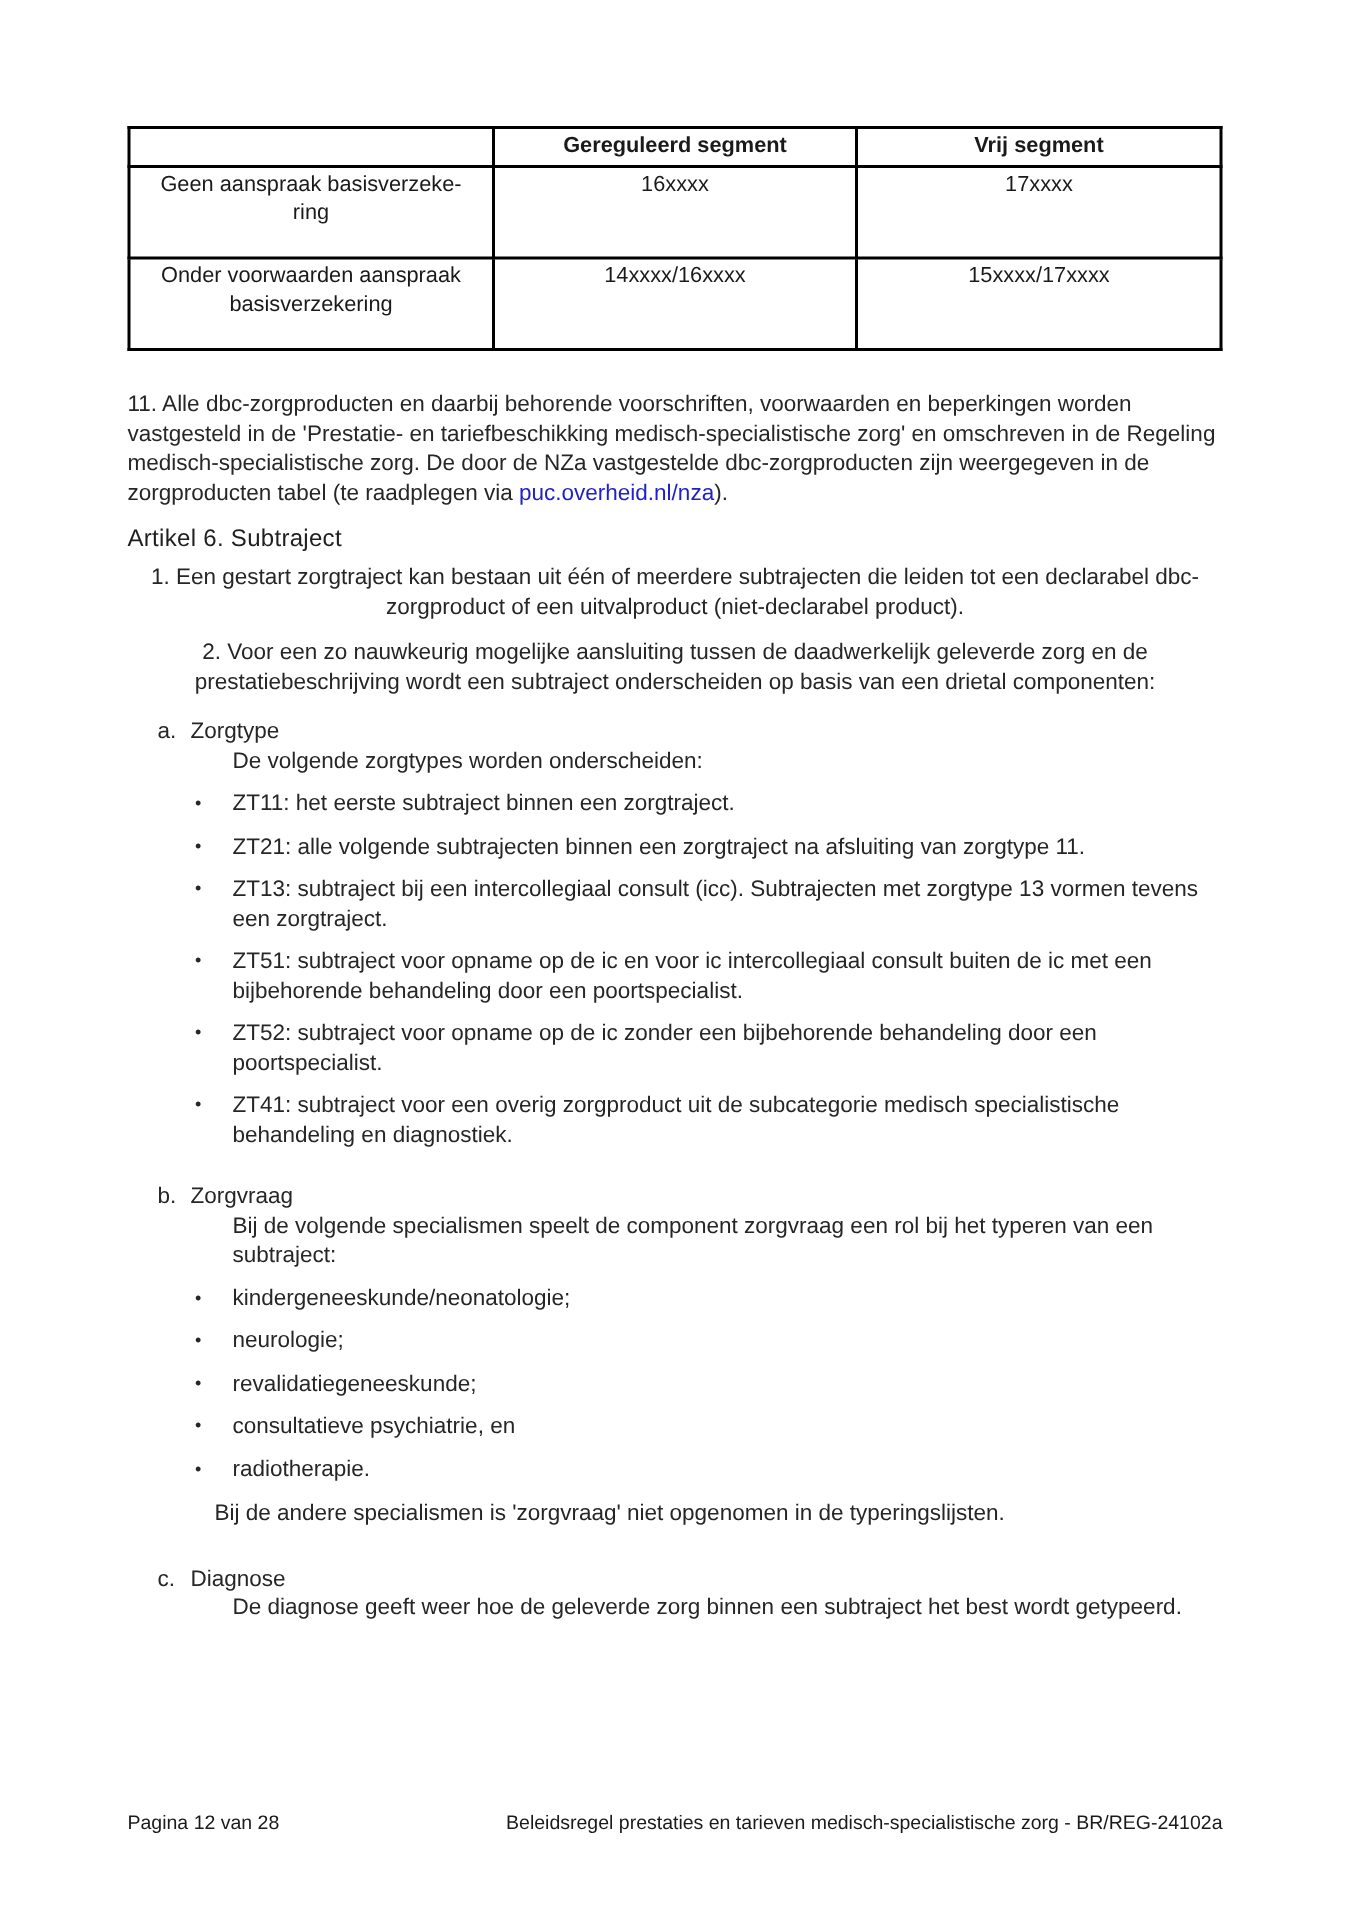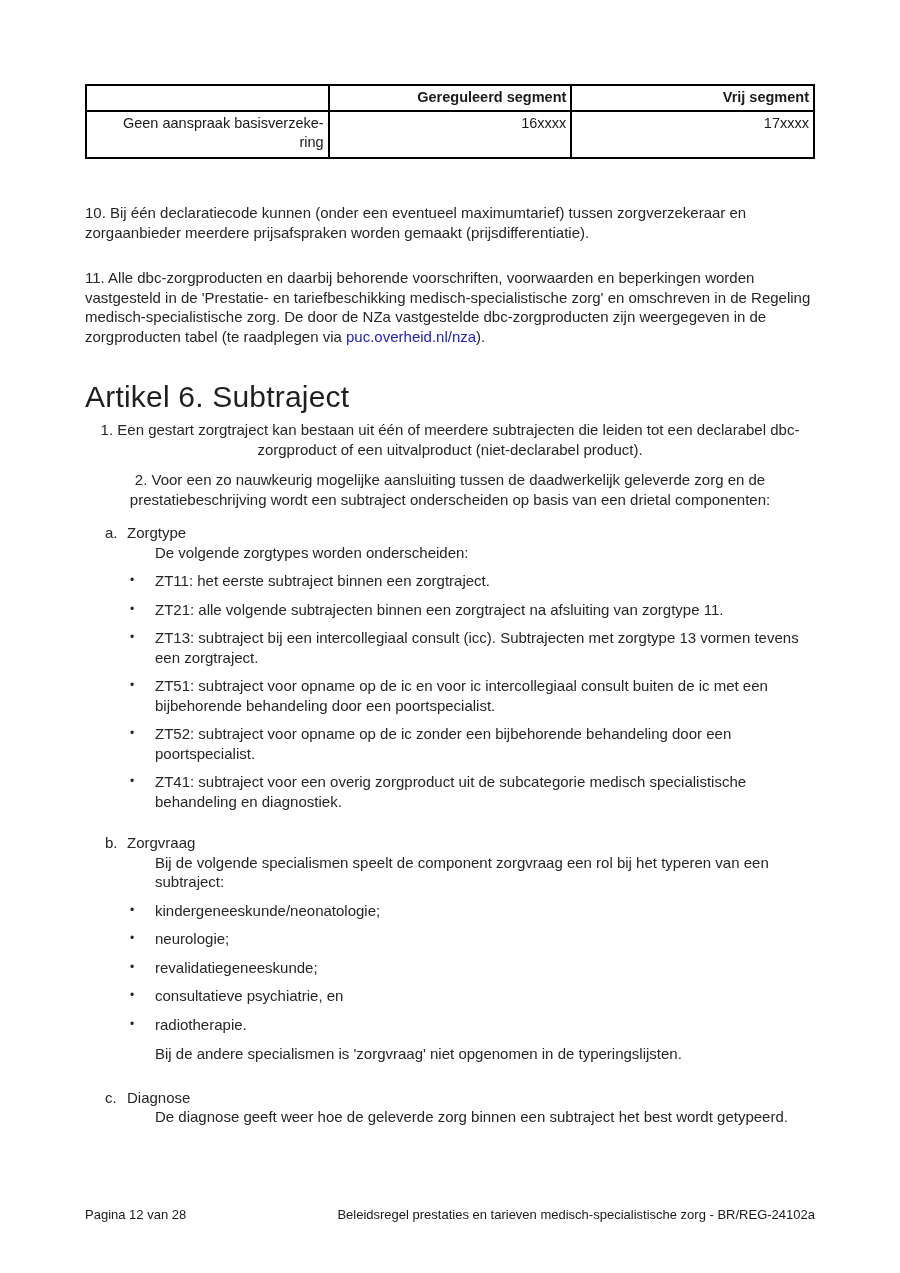--- a/index.html
+++ b/index.html
@@ -24,39 +24,39 @@
     width: 730px;
     border-collapse: collapse;
     table-layout: fixed;
   }
   table.seg-table th, table.seg-table td {
     border: 2px solid #000000;
     font-size: 14.5px;
     line-height: 19px;
     padding: 2px 4px 3px 4px;
     vertical-align: top;
-    text-align: right;
+    text-align: center;
     white-space: pre-line;
     color: #1a1a1a;
   }
   table.seg-table th { font-weight: bold; height: 26px; }
-  table.seg-table td { height: 47px; }
+  table.seg-table td { height: 61px; }
   
   .para {
     font-size: 15px;
     line-height: 19.5px;
   }
   .p10 { margin-top: 44px; }
   .p11 { margin-top: 26px; }
   .p1  { margin-top: 6px; text-align: center; }
   .p2  { margin-top: 11px; text-align: center; }
   a.doc-link { text-decoration: none; cursor: pointer; }
   h1.article-heading {
-    margin-top: 34px;
-    font-size: 30px;
+    margin-top: 13px;
+    font-size: 16px;
     font-weight: 400;
     color: #1f1f1f;
     letter-spacing: 0.2px;
   }
   
   .letter-item { margin-top: 14px; display: flex; }
   .letter-item.gap-b { margin-top: 22px; }
   .letter-item.gap-c { margin-top: 24px; }
   .letter-marker {
     width: 22px;
@@ -71,21 +71,21 @@
   
   .bullet-row { display: flex; margin-top: 9px; }
   .bullet-glyph {
     flex: 0 0 auto;
     width: 25px;
     margin-left: 3px;
     font-size: 12px;
     line-height: 19.5px;
   }
   .bullet-text { flex: 1 1 auto; font-size: 15px; line-height: 19.5px; }
-  .list-outro { margin-top: 10px; margin-left: 28px; font-size: 15px; line-height: 19.5px; }
+  .list-outro { margin-top: 10px; margin-left: 16px; font-size: 15px; line-height: 19.5px; }
   
   .footer {
     position: absolute;
     left: 85px;
     top: 1207px;
     width: 730px;
     display: flex;
     justify-content: space-between;
     font-size: 13px;
     color: #1a1a1a;
@@ -102,24 +102,29 @@
       <th></th>
       <th>Gereguleerd segment</th>
       <th>Vrij segment</th>
     </tr>
     <tr>
       <td>Geen aanspraak basisverzeke-
 ring</td>
       <td>16xxxx</td>
       <td>17xxxx</td>
     </tr>
+    <tr>
+      <td>Onder voorwaarden aanspraak
+basisverzekering</td>
+      <td>14xxxx/16xxxx</td>
+      <td>15xxxx/17xxxx</td>
+    </tr>
   </tbody>
     </table>
 
-  <p class="para p10">10. Bij één declaratiecode kunnen (onder een eventueel maximumtarief) tussen zorgverzekeraar en zorgaanbieder meerdere prijsafspraken worden gemaakt (prijsdifferentiatie).</p>
 
   <p class="para p11"><span>11. Alle dbc-zorgproducten en daarbij behorende voorschriften, voorwaarden en beperkingen worden vastgesteld in de 'Prestatie- en tariefbeschikking medisch-specialistische zorg' en omschreven in de Regeling medisch-specialistische zorg. De door de NZa vastgestelde dbc-zorgproducten zijn weergegeven in de zorgproducten tabel (te raadplegen via </span><a class="doc-link" style="color: rgb(33, 33, 200);">puc.overheid.nl/nza</a><span>).</span></p>
 
   <h1 class="article-heading">Artikel 6. Subtraject</h1>
 
   <p class="para p1">1. Een gestart zorgtraject kan bestaan uit één of meerdere subtrajecten die leiden tot een declarabel dbc-zorgproduct of een uitvalproduct (niet-declarabel product).</p>
   <p class="para p2">2. Voor een zo nauwkeurig mogelijke aansluiting tussen de daadwerkelijk geleverde zorg en de prestatiebeschrijving wordt een subtraject onderscheiden op basis van een drietal componenten:</p>
 
   <div class="letter-item">
     <span class="letter-marker">a.</span>

